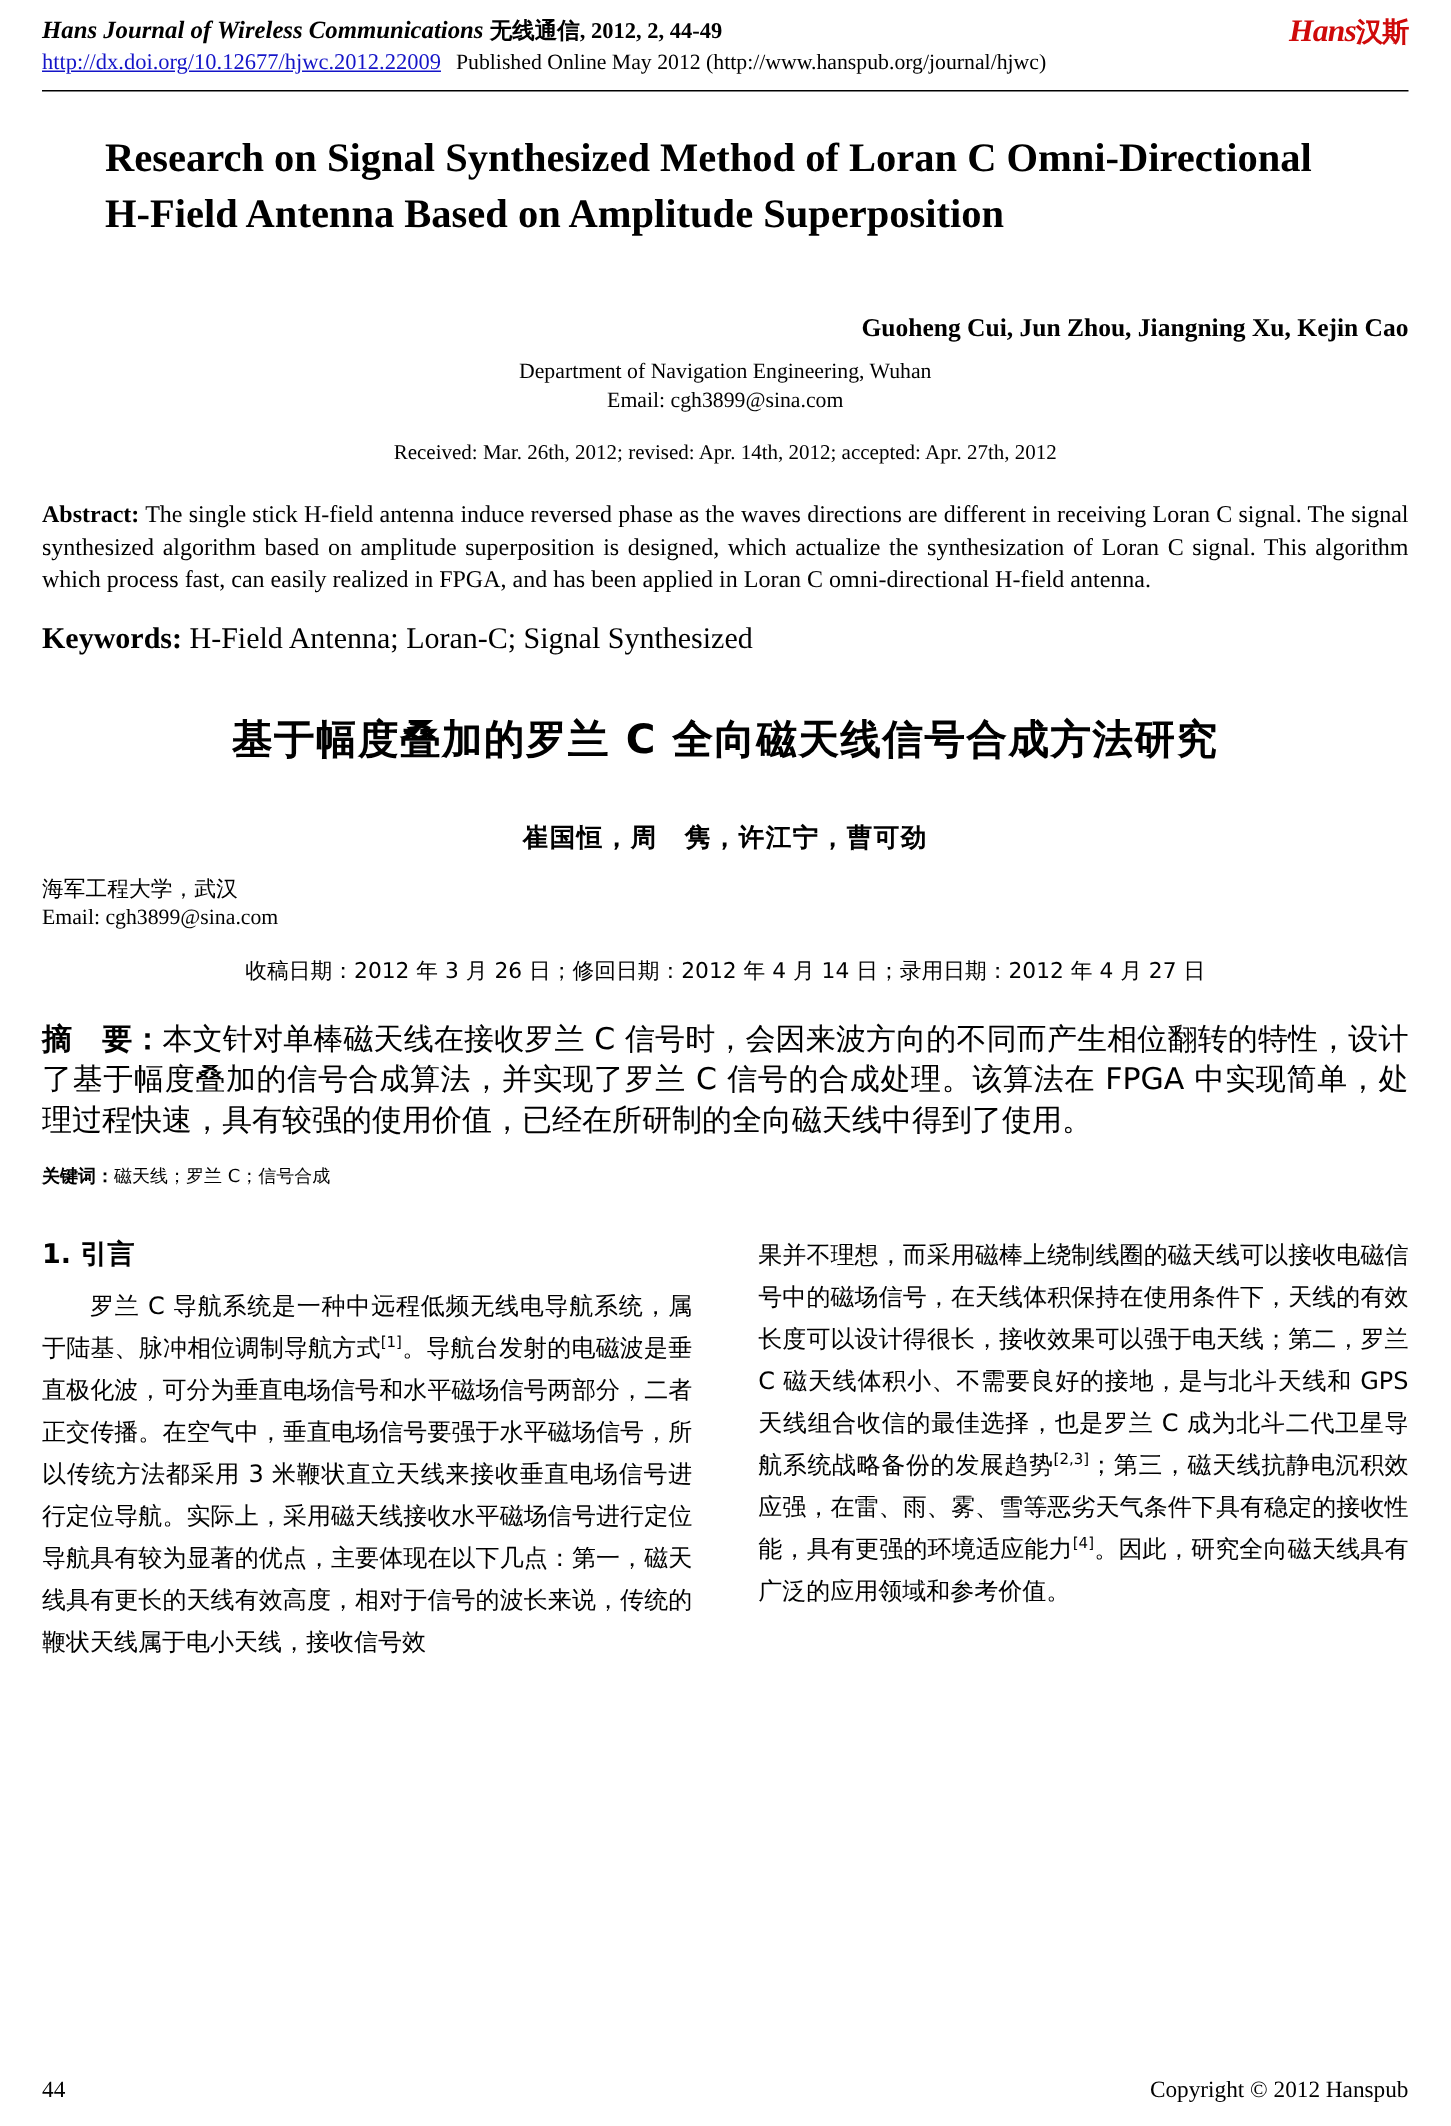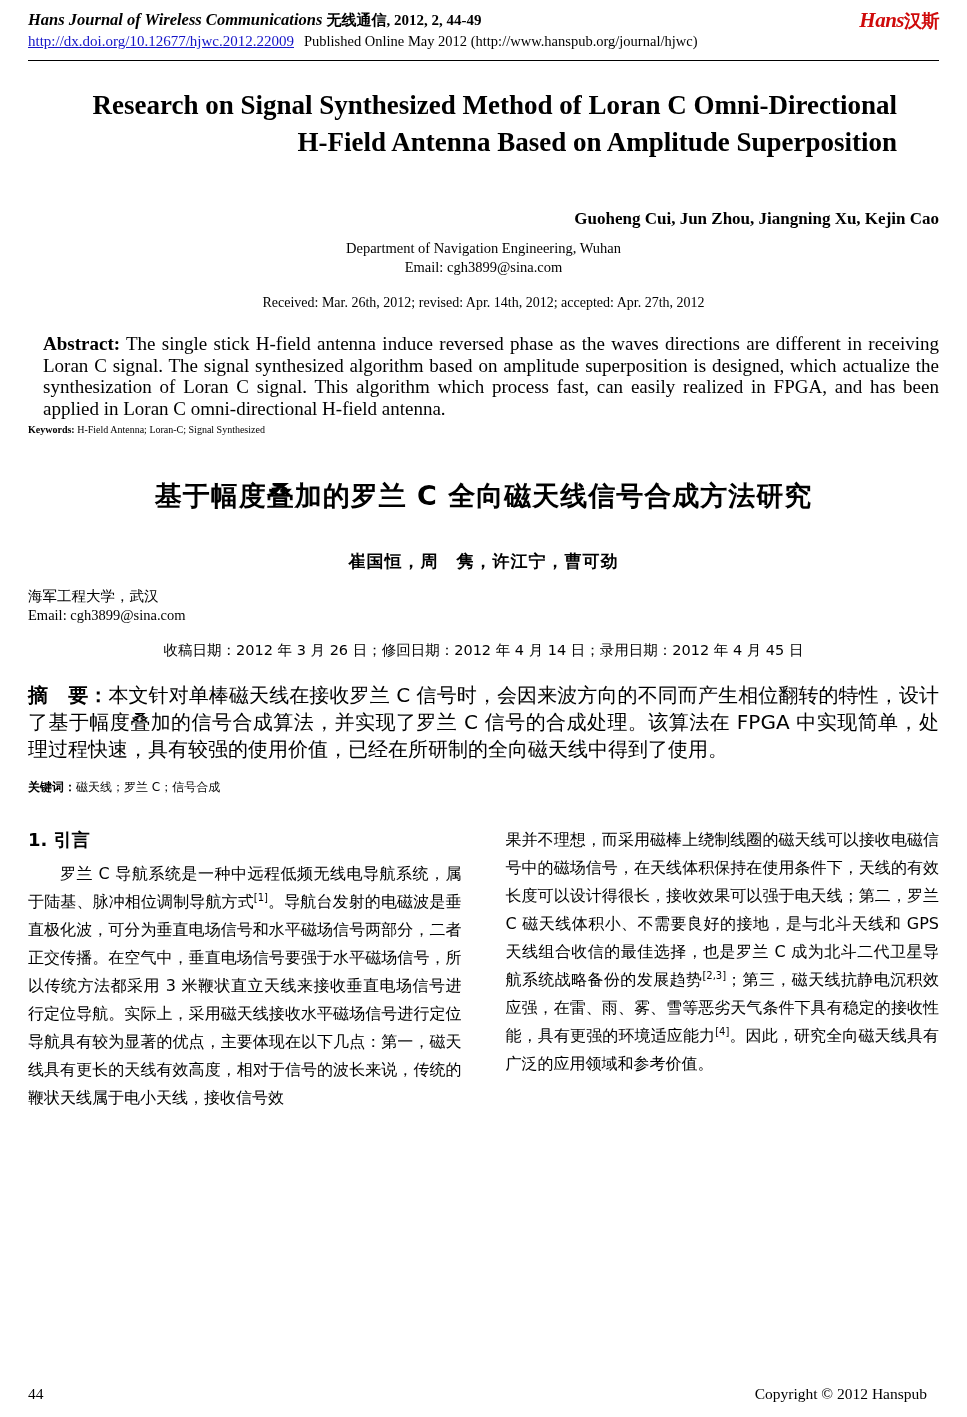--- a/index.html
+++ b/index.html
@@ -76,21 +76,21 @@
     font-size: 18px;
   }
   .rule {
     border: none;
     border-top: 1px solid #000;
     margin: 4px 0 0 0;
   }
 
   
   .title-en {
-    text-align: right;
+    text-align: left;
     font-size: 27px;
     font-weight: bold;
     line-height: 37px;
     margin: 26px 42px 0 42px;
   }
   .authors-en {
     text-align: right;
     font-size: 17px;
     font-weight: bold;
     margin-top: 48px;
@@ -103,30 +103,30 @@
   }
   .dates-en {
     text-align: center;
     font-size: 14px;
     margin-top: 18px;
   }
 
   
   .abstract {
     margin-top: 22px;
-    font-size: 19px;
+    font-size: 16px;
     line-height: 21.5px;
     text-align: justify;
-    margin-left: 15px;
   }
   .abstract b, .keywords b {
     font-weight: bold;
   }
   .keywords {
-    font-size: 10px;
+    margin-top: 18px;
+    font-size: 20px;
     line-height: 21px;
   }
 
   
   .title-cn {
     text-align: center;
     font-family: "DejaVu Sans", sans-serif;
     font-weight: bold;
     font-size: 27px;
     letter-spacing: 1px;
@@ -199,21 +199,21 @@
   sup {
     font-size: 10px;
     vertical-align: super;
     line-height: 0;
   }
 
   
   .footer {
     position: absolute;
     left: 28px;
-    right: 40px;
+    right: 28px;
     bottom: 14px;
     display: flex;
     justify-content: space-between;
     font-size: 15.5px;
   }
 </style>
 </head>
 <body>
 
 <div class="page">
@@ -246,21 +246,21 @@
   <div class="keywords">
     <b>Keywords:</b><span> H-Field Antenna; Loran-C; Signal Synthesized</span>
   </div>
 
   <div class="title-cn">基于幅度叠加的罗兰 C 全向磁天线信号合成方法研究</div>
   <div class="authors-cn">崔国恒，周　隽，许江宁，曹可劲</div>
   <div class="affil-cn">
     <div class="cn">海军工程大学，武汉</div>
     <div>Email: cgh3899@sina.com</div>
   </div>
-  <div class="dates-cn">收稿日期：2012 年 3 月 26 日；修回日期：2012 年 4 月 14 日；录用日期：2012 年 4 月 45 日</div>
+  <div class="dates-cn">收稿日期：2012 年 3 月 26 日；修回日期：2012 年 4 月 14 日；录用日期：2012 年 4 月 27 日</div>
 
   <div class="abstract-cn">
     <span class="lead">摘　要：</span><span>本文针对单棒磁天线在接收罗兰 C 信号时，会因来波方向的不同而产生相位翻转的特性，设计了基于幅度叠加的信号合成算法，并实现了罗兰 C 信号的合成处理。该算法在 FPGA 中实现简单，处理过程快速，具有较强的使用价值，已经在所研制的全向磁天线中得到了使用。</span>
   </div>
   <div class="keywords-cn">
     <span class="lead">关键词：</span><span>磁天线；罗兰 C；信号合成</span>
   </div>
 
   <div class="columns">
     <div class="col">

